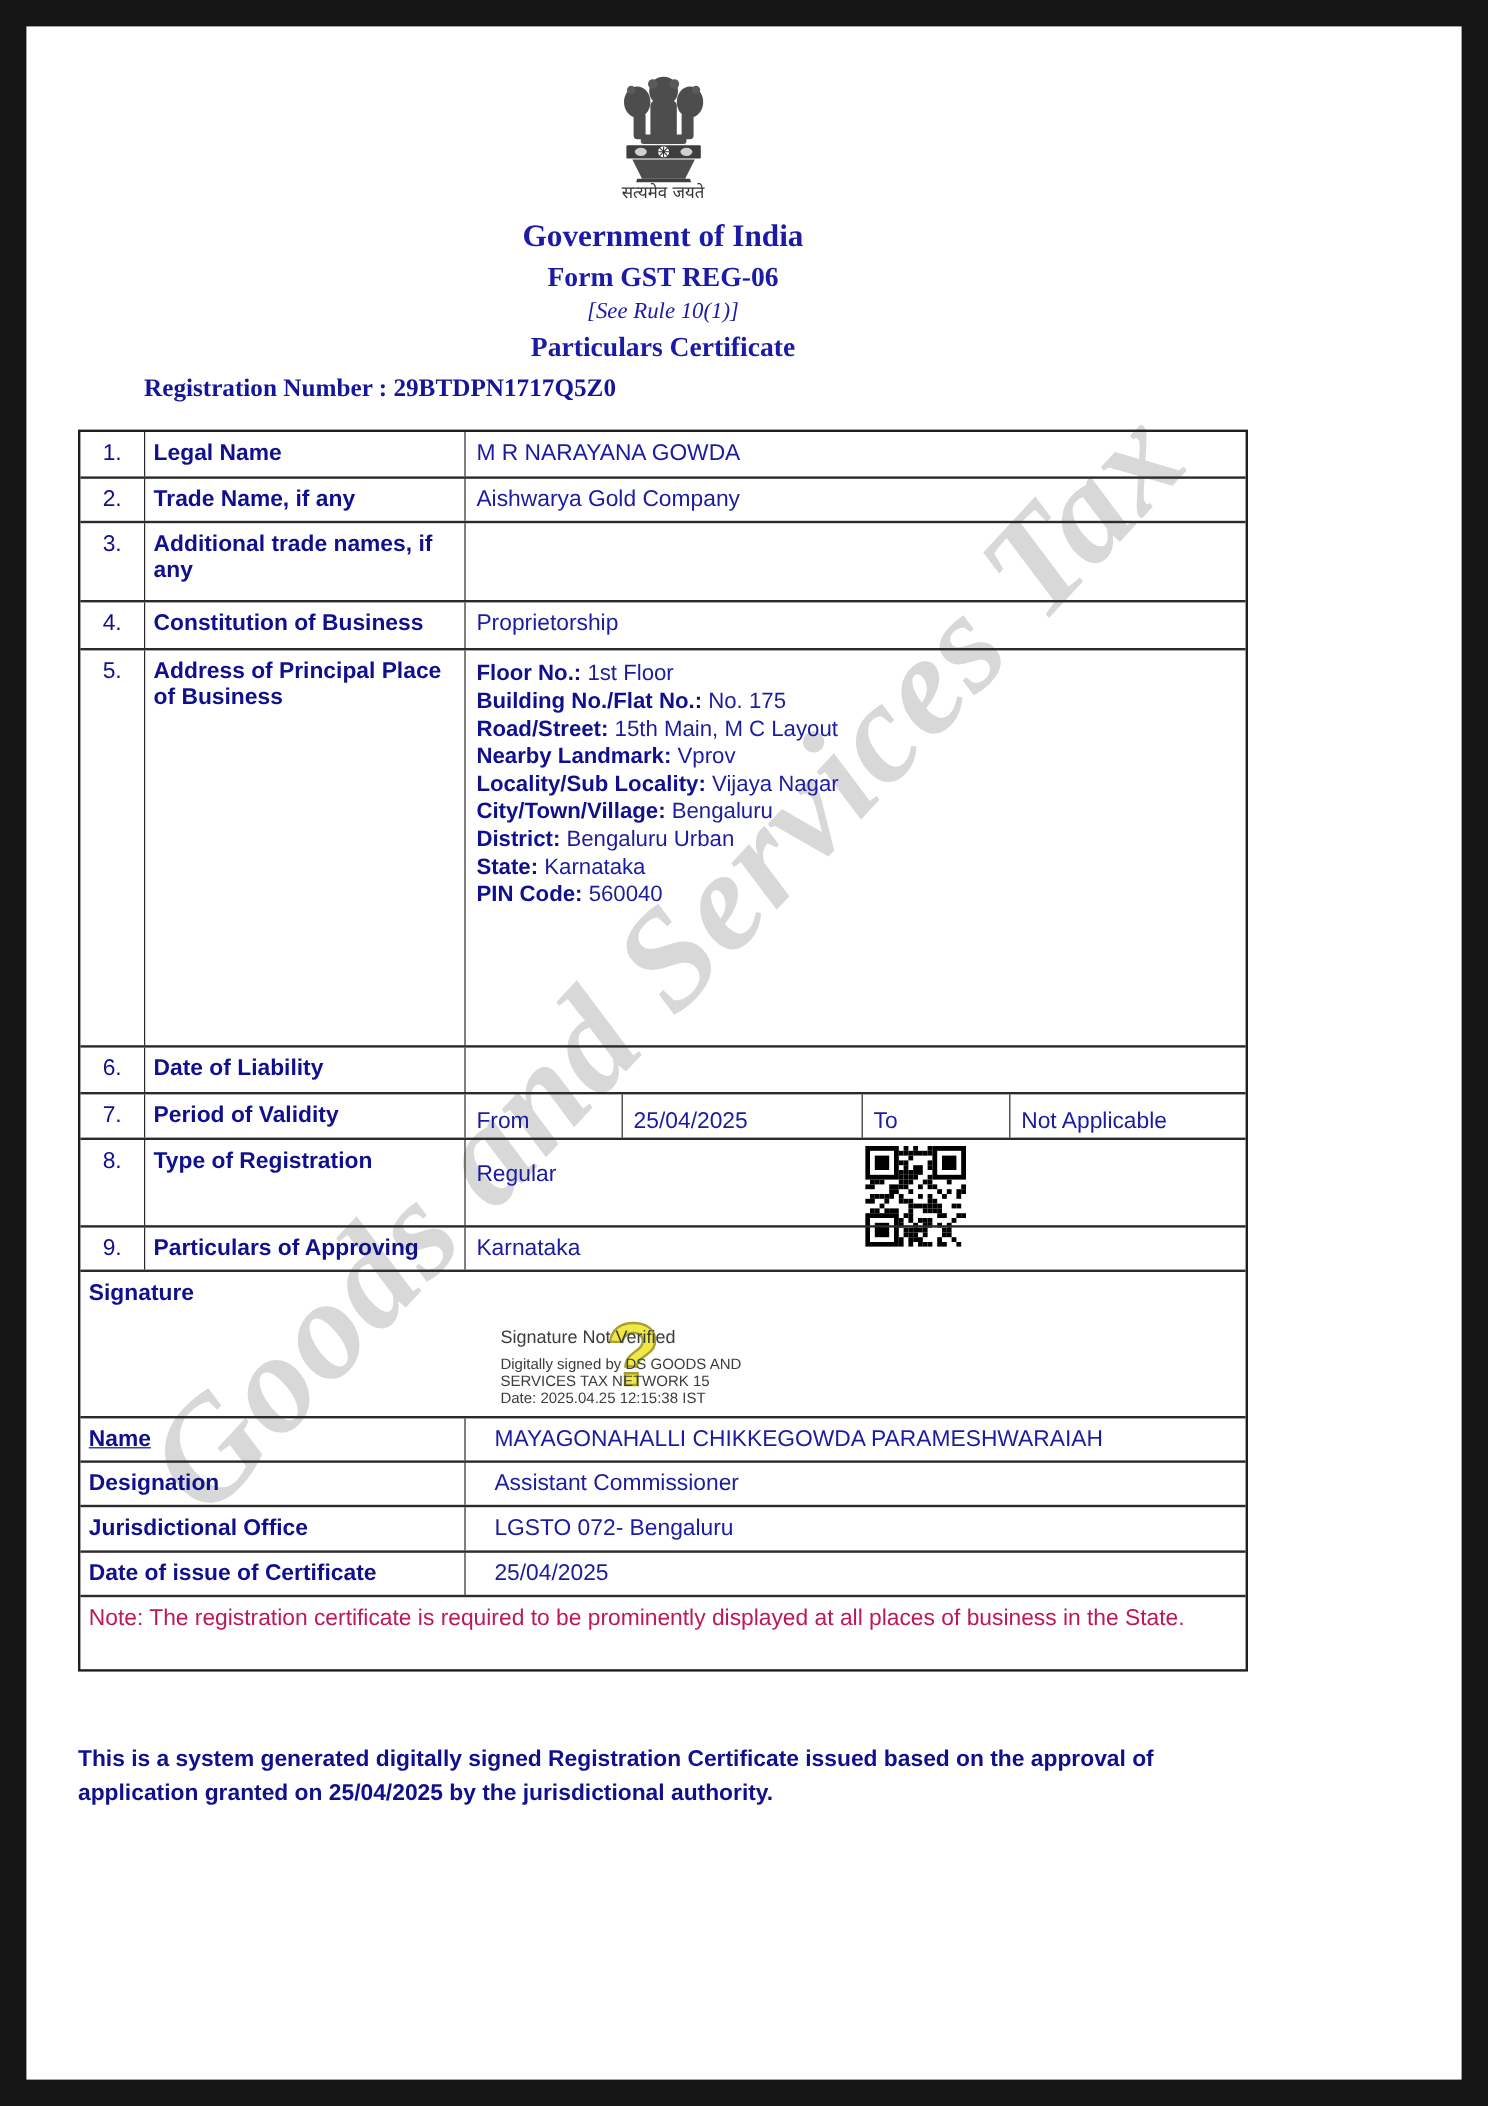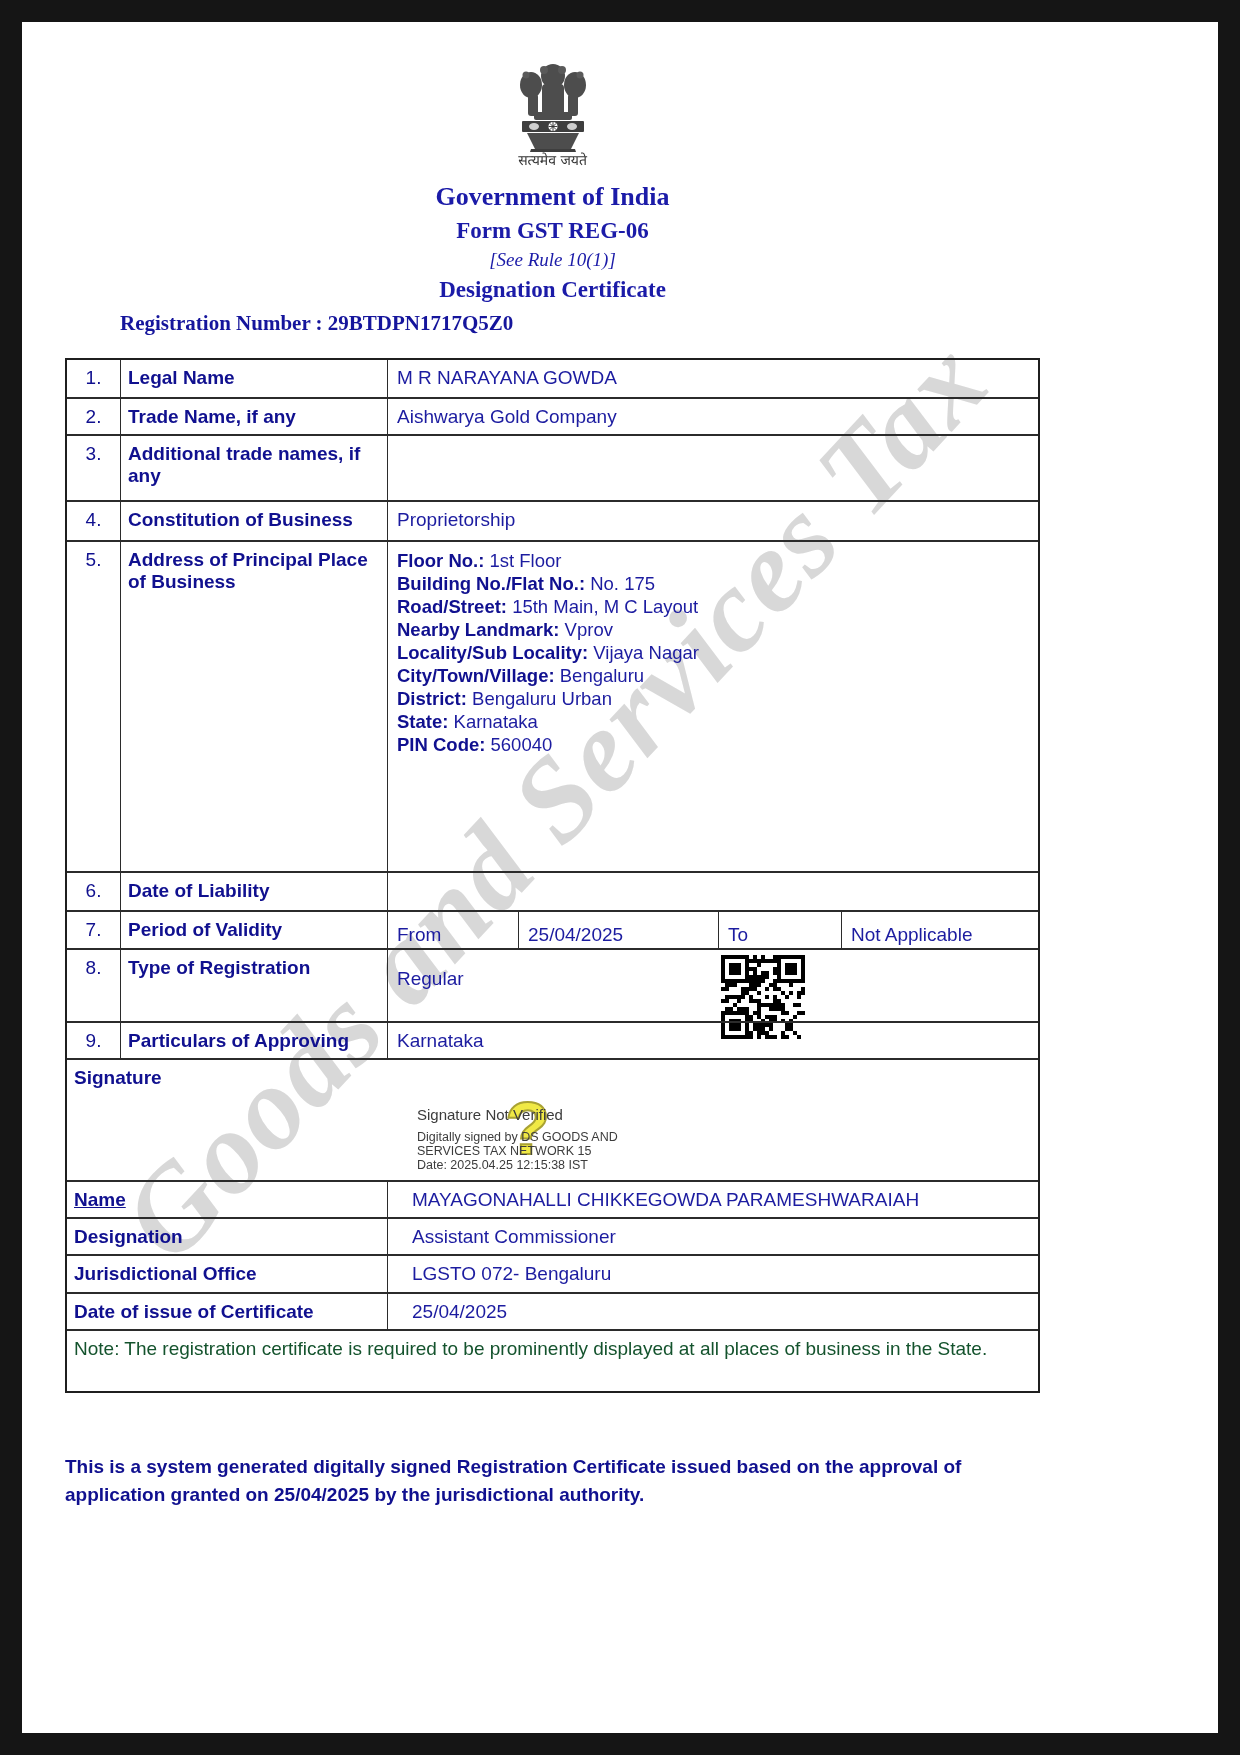--- a/index.html
+++ b/index.html
@@ -68,21 +68,21 @@
   .sig-label{font-weight:bold;}
   .sigwidget{position:absolute;left:350px;top:46px;width:300px;height:72px;color:#3c3c3c;}
   .sig-qm{position:absolute;left:88px;top:-14px;font-size:74px;font-weight:bold;
           color:#f0e945;-webkit-text-stroke:2px #a9a233;z-index:0;line-height:1;}
   .sig-line1{position:relative;z-index:1;font-size:15px;margin-bottom:7px;}
   .sig-small{position:relative;z-index:1;font-size:12.5px;line-height:14px;}
   
   .d-label{width:320px;padding:7px 6px 0 7px;font-weight:bold;flex:none;box-sizing:border-box;}
   .d-val{flex:1;border-left:1.5px solid #2b2b2b;padding:7px 0 0 24px;color:#1c1ca0;box-sizing:border-box;}
   
-  .note-cell{padding:7px 8px 0 7px;font-size:19px;color:#14532d;}
+  .note-cell{padding:7px 8px 0 7px;font-size:19px;color:#be185d;}
   
   .footer{
     position:absolute;top:1383px;left:43px;width:963px;
     font-size:19px;font-weight:bold;color:#10108f;
     line-height:28px;z-index:2;margin-top:48px;
   }
   .emblem-svg{display:inline-block;}
 </style>
 </head>
 <body>
@@ -119,21 +119,21 @@
           </g>
           <path d="M13 73 h52 l-8 16 h-36 z" fill="#4d4d4d"></path>
           <path d="M17 89 h44 l1 3 h-46 z" fill="#3e3e3e"></path>
         </g>
       </svg>
     </div>
     <div class="hdr motto">सत्यमेव जयते</div>
     <div class="hdr gov">Government of India</div>
     <div class="hdr form">Form GST REG-06</div>
     <div class="hdr rule">[See Rule 10(1)]</div>
-    <div class="hdr cert">Designation Certificate</div>
+    <div class="hdr cert">Particulars Certificate</div>
     <div class="regnum">
       <span>Registration Number :</span>
       <span>29BTDPN1717Q5Z0</span>
     </div>
 
     <div class="tbl">
 
       <div class="row first h37">
         <div class="c c-num">1.</div>
         <div class="c c-label">Legal Name</div>

